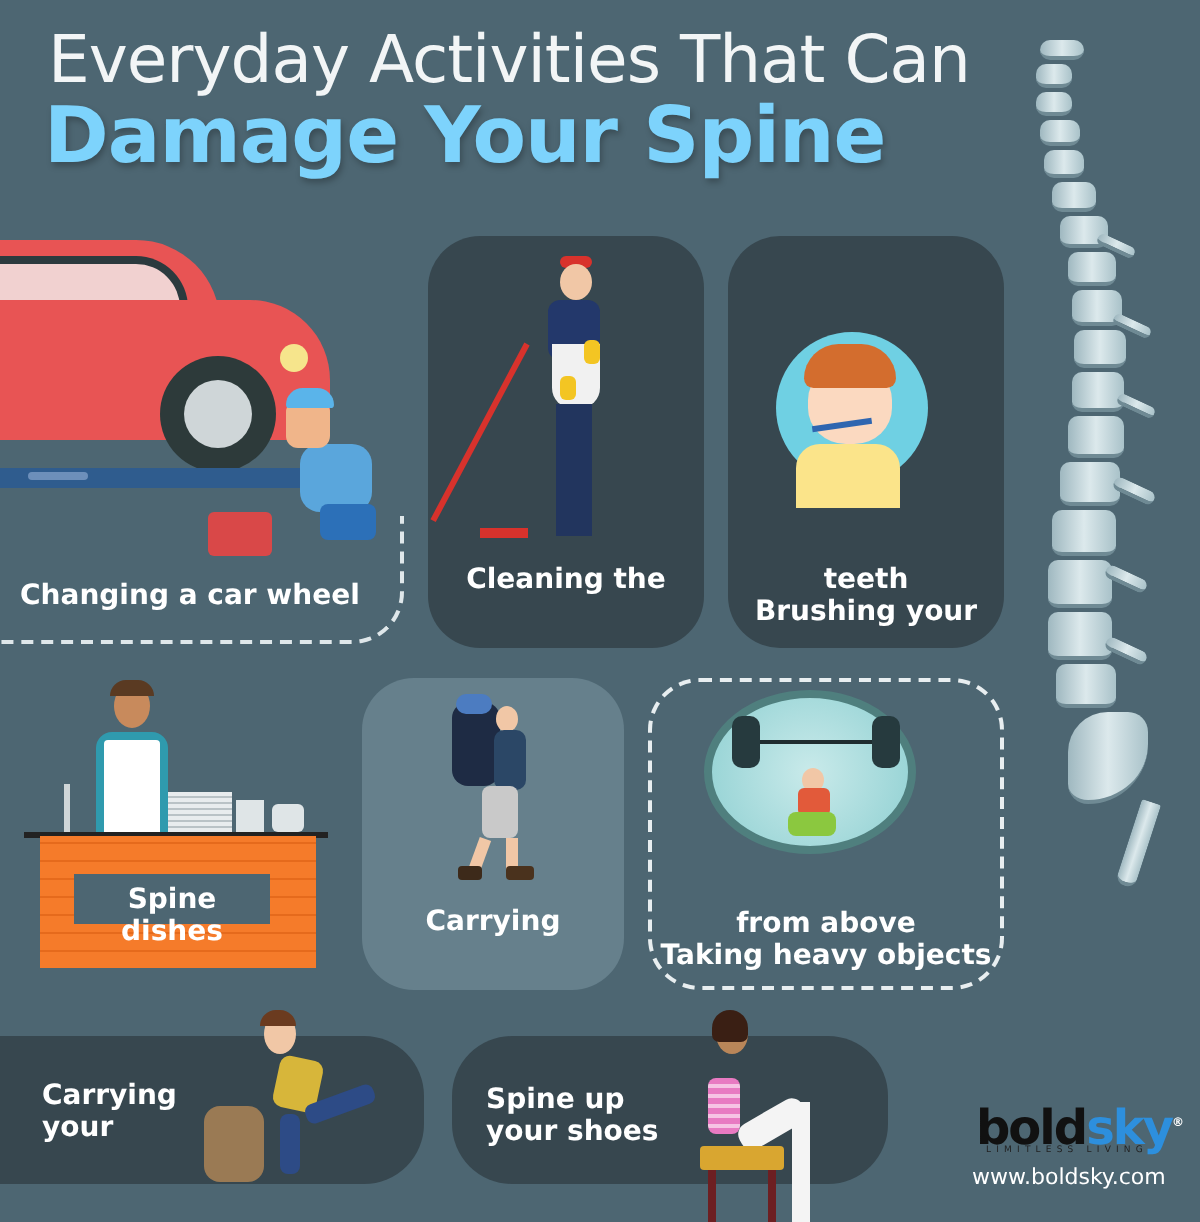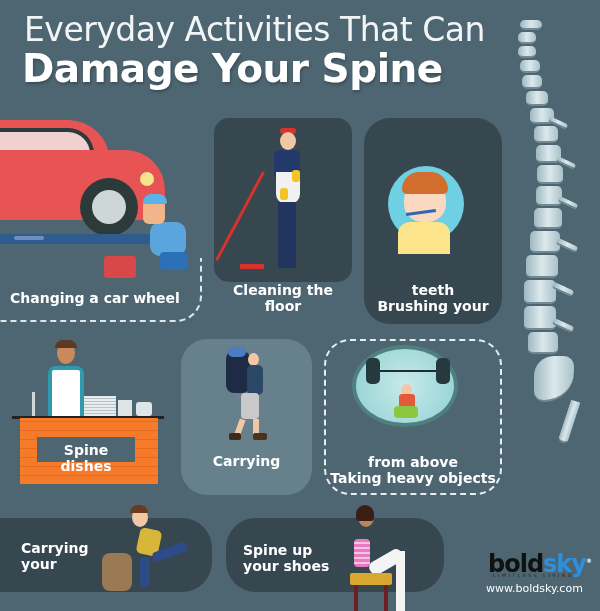--- a/index.html
+++ b/index.html
@@ -1,19 +1,19 @@
 <!DOCTYPE html>
 <html><head>
 <meta charset="utf-8">
 <style>
   *{box-sizing:border-box;margin:0;padding:0;}
   body{width:600px;height:611px;background:#4d6672;font-family:"DejaVu Sans","Liberation Sans",sans-serif;overflow:hidden;position:relative;color:#fff;}
   .abs{position:absolute;}
   .title1{left:24px;top:10px;font-size:33px;font-weight:normal;color:#f2f5f6;letter-spacing:-0.5px;font-family:"DejaVu Sans",sans-serif;}
-  .title2{left:22px;top:46px;font-size:39px;font-weight:bold;color:#ffffff;letter-spacing:-0.5px;text-shadow:1px 2px 3px rgba(0,0,0,0.25);}
+  .title2{left:22px;top:46px;font-size:39px;font-weight:bold;color:#7dd3fc;letter-spacing:-0.5px;text-shadow:1px 2px 3px rgba(0,0,0,0.25);}
   .card{position:absolute;border-radius:26px;}
   .dark{background:#37474f;}
   .light{background:#66808c;}
   .dashed{border:2px dashed #e8eef0;}
   .label{position:absolute;font-weight:bold;font-size:14px;line-height:16px;color:#fff;text-align:center;}
   .label-left{text-align:left;}
   
   .spine{left:512px;top:20px;width:80px;height:430px;}
   .vert{position:absolute;background:linear-gradient(90deg,#9fb8c0,#dce9ec,#a9c2c9);border-radius:5px;border-bottom:2px solid #6f8a94;}
   
@@ -95,35 +95,34 @@
   <div class="abs lift2"></div>
   <div class="abs mech-body"></div>
   <div class="abs mech-head"></div>
   <div class="abs mech-cap"></div>
   <div class="abs mech-leg"></div>
   <div class="abs toolbox"></div>
   <div class="abs dash-curve"></div>
   <div class="label label-left" style="left:10px;top:290px;">Changing a car wheel</div>
 </div>
 
-<div class="card dark" style="left:214px;top:118px;width:138px;height:164px;border-radius:15px;">
+<div class="card dark" style="left:214px;top:118px;width:138px;height:206px;">
   <div class="abs" style="left:54px;top:10px;width:40px;height:150px;">
     <div class="abs" style="left:12px;top:0;width:16px;height:6px;background:#d8322c;border-radius:4px;"></div>
     <div class="person-head" style="left:12px;top:4px;width:16px;height:18px;"></div>
     <div class="abs" style="left:6px;top:22px;width:26px;height:30px;background:#23386b;border-radius:6px;"></div>
     <div class="abs" style="left:8px;top:44px;width:24px;height:32px;background:#f1f1f1;border-radius:0 0 10px 10px;"></div>
     <div class="abs" style="left:10px;top:74px;width:18px;height:66px;background:#22355e;"></div>
     <div class="abs" style="left:24px;top:42px;width:8px;height:12px;background:#f3c523;border-radius:3px;"></div>
     <div class="abs" style="left:12px;top:60px;width:8px;height:12px;background:#f3c523;border-radius:3px;"></div>
   </div>
   <div class="abs" style="left:48px;top:54px;width:3px;height:100px;background:#d8322c;transform:rotate(28deg);transform-origin:top;"></div>
   <div class="abs" style="left:26px;top:146px;width:24px;height:5px;background:#d8322c;"></div>
   <div class="label" style="left:0;width:138px;top:164px;">
     <div>Cleaning the</div>
-    <div>floor</div>
   </div>
 </div>
 
 <div class="card dark" style="left:364px;top:118px;width:138px;height:206px;">
 </div>
 <div class="abs boy-circle"></div>
 <div class="abs boy-shirt"></div>
 <div class="abs boy-face"></div>
 <div class="abs boy-hair"></div>
 <div class="abs" style="left:406px;top:211px;width:30px;height:3px;background:#2f66b0;transform:rotate(-8deg);"></div>

